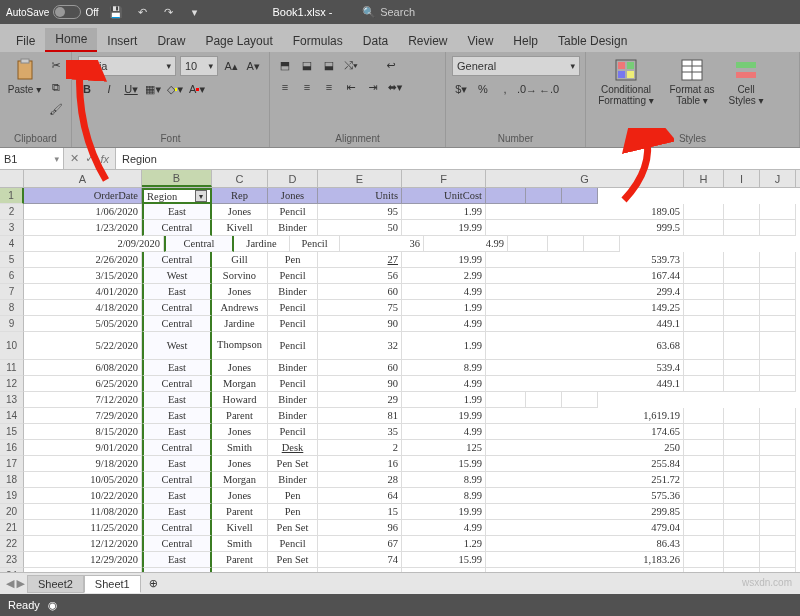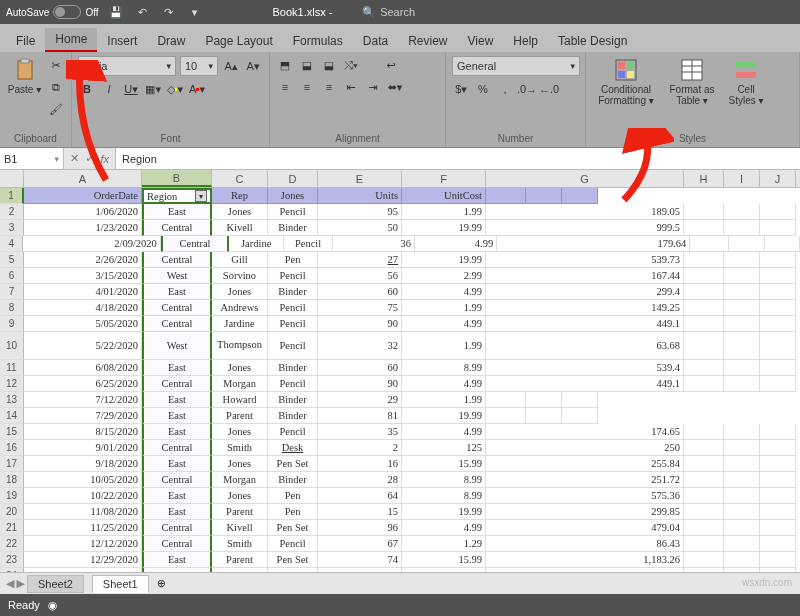--- a/index.html
+++ b/index.html
@@ -297,21 +297,20 @@
         <div class="cell jr" style="width: 36px;"></div>
       </div>
       <div class="grid-row">
         <div class="row-h">4</div>
         <div class="cell jr" style="width: 140px; padding-left: 33px;">2/09/2020</div>
         <div class="cell jc sel-col" style="width: 70px;">Central</div>
         <div class="cell jc" style="width: 56px;">Jardine</div>
         <div class="cell jc" style="width: 50px;">Pencil</div>
         <div class="cell jr" style="width: 84px;">36</div>
         <div class="cell jr" style="width: 84px;">4.99</div>
-        <div class="cell jr" style="width: 198px;">179.64</div>
         <div class="cell jr" style="width: 40px;"></div>
         <div class="cell jr" style="width: 36px;"></div>
         <div class="cell jr" style="width: 36px;"></div>
       </div>
       <div class="grid-row">
         <div class="row-h">5</div>
         <div class="cell jr" style="width: 118px;">2/26/2020</div>
         <div class="cell jc sel-col" style="width: 70px;">Central</div>
         <div class="cell jc" style="width: 56px;">Gill</div>
         <div class="cell jc" style="width: 50px;">Pen</div>
@@ -426,20 +425,21 @@
         <div class="cell jr" style="width: 36px;"></div>
       </div>
       <div class="grid-row">
         <div class="row-h">14</div>
         <div class="cell jr" style="width: 118px;">7/29/2020</div>
         <div class="cell jc sel-col" style="width: 70px;">East</div>
         <div class="cell jc" style="width: 56px;">Parent</div>
         <div class="cell jc" style="width: 50px;">Binder</div>
         <div class="cell jr" style="width: 84px;">81</div>
         <div class="cell jr" style="width: 84px;">19.99</div>
+        <div class="cell jr" style="width: 198px;">1,619.19</div>
         <div class="cell jr" style="width: 40px;"></div>
         <div class="cell jr" style="width: 36px;"></div>
         <div class="cell jr" style="width: 36px;"></div>
       </div>
       <div class="grid-row">
         <div class="row-h">15</div>
         <div class="cell jr" style="width: 118px;">8/15/2020</div>
         <div class="cell jc sel-col" style="width: 70px;">East</div>
         <div class="cell jc" style="width: 56px;">Jones</div>
         <div class="cell jc" style="width: 50px;">Pencil</div>
@@ -579,21 +579,21 @@
         <div class="cell jr" style="width: 40px;"></div>
         <div class="cell jr" style="width: 36px;"></div>
         <div class="cell jr" style="width: 36px;"></div>
       </div>
     </div>
 </div>
 
 <div class="sheet-tabs">
   <span style="color:#888">◀</span>
   <span style="color:#888">▶</span>
-  <div id="sheet-tabs-holder" style="display:flex; gap:8px">
+  <div id="sheet-tabs-holder" style="display:flex; gap:0">
       <div class="sheet-tab">Sheet2</div>
       <div class="sheet-tab active">Sheet1</div>
     </div>
   <span style="padding:0 6px">⊕</span>
 </div>
 
 <div class="statusbar">
   <span>Ready</span>
   <span style="margin-left:8px">◉</span>
 </div>

